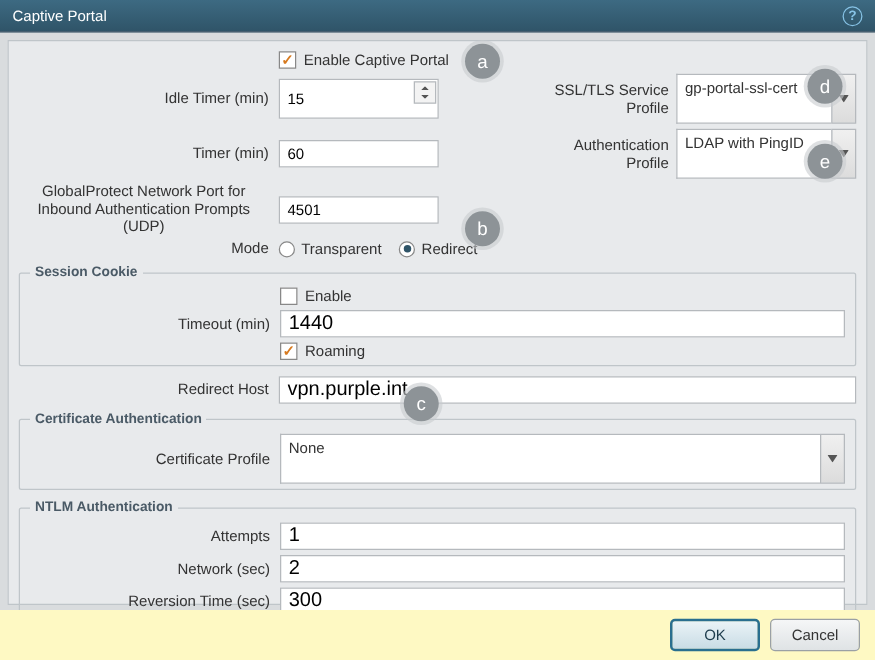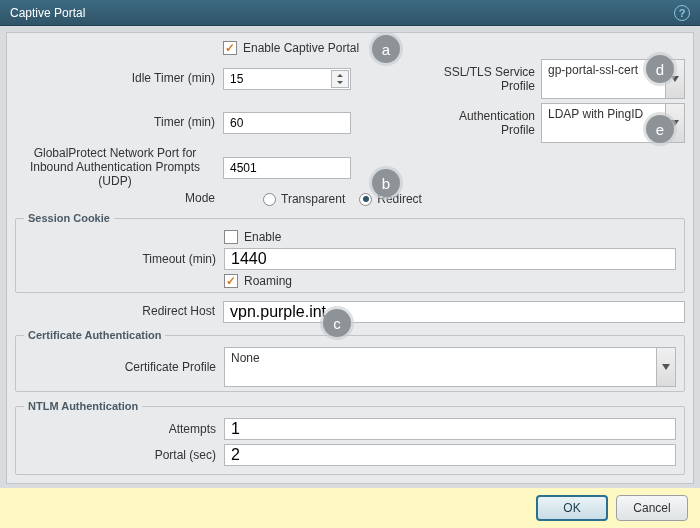--- a/index.html
+++ b/index.html
@@ -53,21 +53,21 @@
     text-align:right;
     padding-right:6px;
   }
   .col-field2 { flex:1; display:flex; }
   input[type="text"].num {
     width:128px; height:22px;
     border:1px solid #b5b9bd; background:#fff;
     padding:2px 6px; font-size:12px;
   }
   input.spinner {
-    width:128px; height:22px;
+    width:128px; height:32px;
     border:1px solid #b5b9bd; background:#fff;
     padding:2px 22px 2px 6px; font-size:12px;
   }
   .spinner-wrap { position:relative; width:128px; }
   .spinner-btn {
     position:absolute; right:2px; top:2px; width:18px; height:18px;
     border:1px solid #b5b9bd; background:#f3f3f3;
     display:flex; align-items:center; justify-content:center;
     cursor:pointer;
   }
@@ -220,21 +220,21 @@
 
   <div class="row">
     <div class="col-label">
       <span class="two-line">GlobalProtect Network Port for Inbound Authentication Prompts (UDP)</span>
     </div>
     <div class="col-field">
       <input type="text" class="num" value="4501" style="">
     </div>
   </div>
 
-  <div class="row" style="margin-bottom:0;gap:40px;">
+  <div class="row" style="margin-bottom:0;">
     <div class="col-label">Mode</div>
     <div style="display:flex; align-items:center;">
       <span class="radio"></span>
       <span class="radio-label">Transparent</span>
       <span class="radio selected"></span>
       <span class="radio-label">Redirect</span>
     </div>
   </div>
 
   <fieldset class="group">
@@ -279,22 +279,26 @@
     </div>
   </fieldset>
 
   <fieldset class="group">
     <legend>NTLM Authentication</legend>
     <div class="row">
       <div class="lbl200">Attempts</div>
       <input class="wide-input" value="1" style="">
     </div>
     <div class="row">
-      <div class="lbl200">Portal (sec)</div>
+      <div class="lbl200">Network (sec)</div>
       <input class="wide-input" value="2" style="">
+    </div>
+    <div class="row" style="margin-bottom:0;">
+      <div class="lbl200">Reversion Time (sec)</div>
+      <input class="wide-input" value="300" style="">
     </div>
   </fieldset>
 
   <div class="callout" style="left:365px; top:2px;">a</div>
   <div class="callout" style="left:365px; top:136px;">b</div>
   <div class="callout" style="left:316px; top:276px;">c</div>
   <div class="callout" style="left:639px; top:22px;">d</div>
   <div class="callout" style="left:639px; top:82px;">e</div>
 
 </div>

